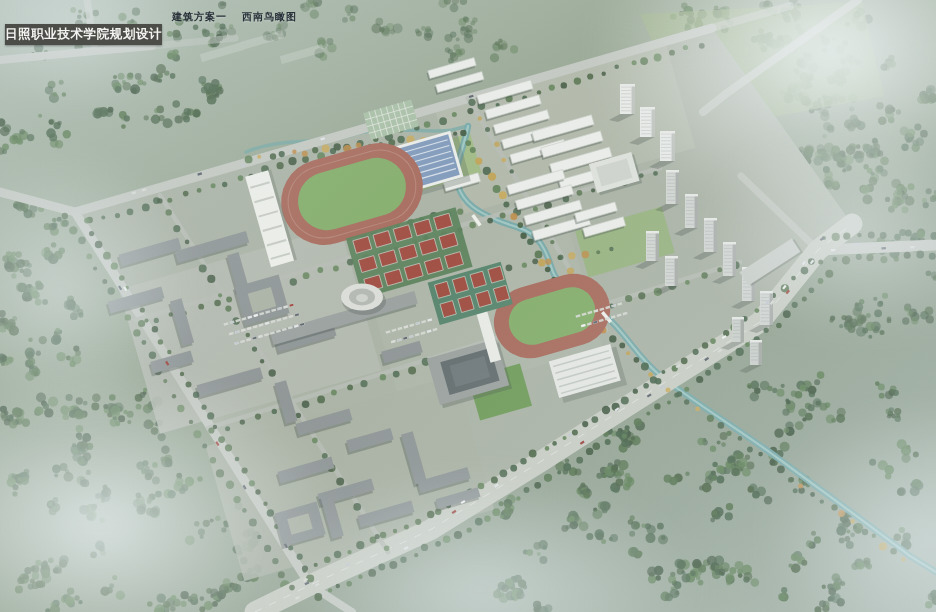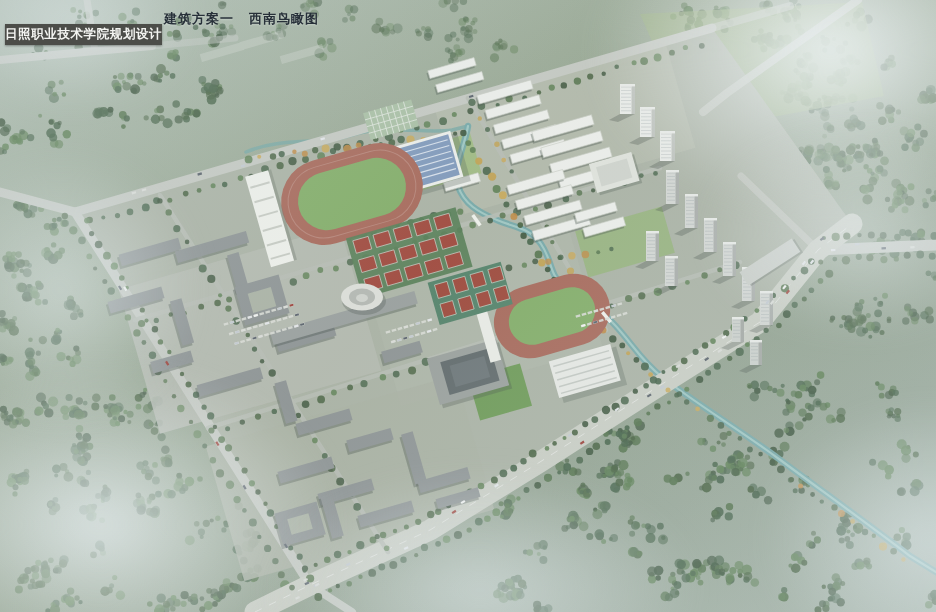--- a/index.html
+++ b/index.html
@@ -13,21 +13,21 @@
   .veil{position:absolute;inset:0;pointer-events:none;
     background:linear-gradient(135deg,rgba(213,226,231,.26),rgba(208,221,226,.05) 45%,rgba(213,226,232,.28));}
   .titlebar{position:absolute;left:0;top:0;width:100%;height:34px;pointer-events:none;}
   .badge{
     position:absolute;left:5px;top:24px;padding:3px 0;
     background:var(--title-badge-bg,#4c4d49);color:var(--title-badge-text,#f3f4f1);
     font-size:12.5px;font-weight:bold;letter-spacing:.6px;line-height:15px;
     box-shadow:0 1px 2px rgba(0,0,0,.35);
   }
   .caption{
-    position:absolute;left:164px;top:10px;font-size:13px;font-weight:bold;
+    position:absolute;left:172px;top:10px;font-size:10px;font-weight:bold;
     color:var(--caption-text,#273039);letter-spacing:1px;
     text-shadow:0 1px 2px rgba(255,255,255,.3);
   }
   .caption span{margin-right:15px;}
 </style>
 </head>
 <body>
 
 <div id="stage">
 

